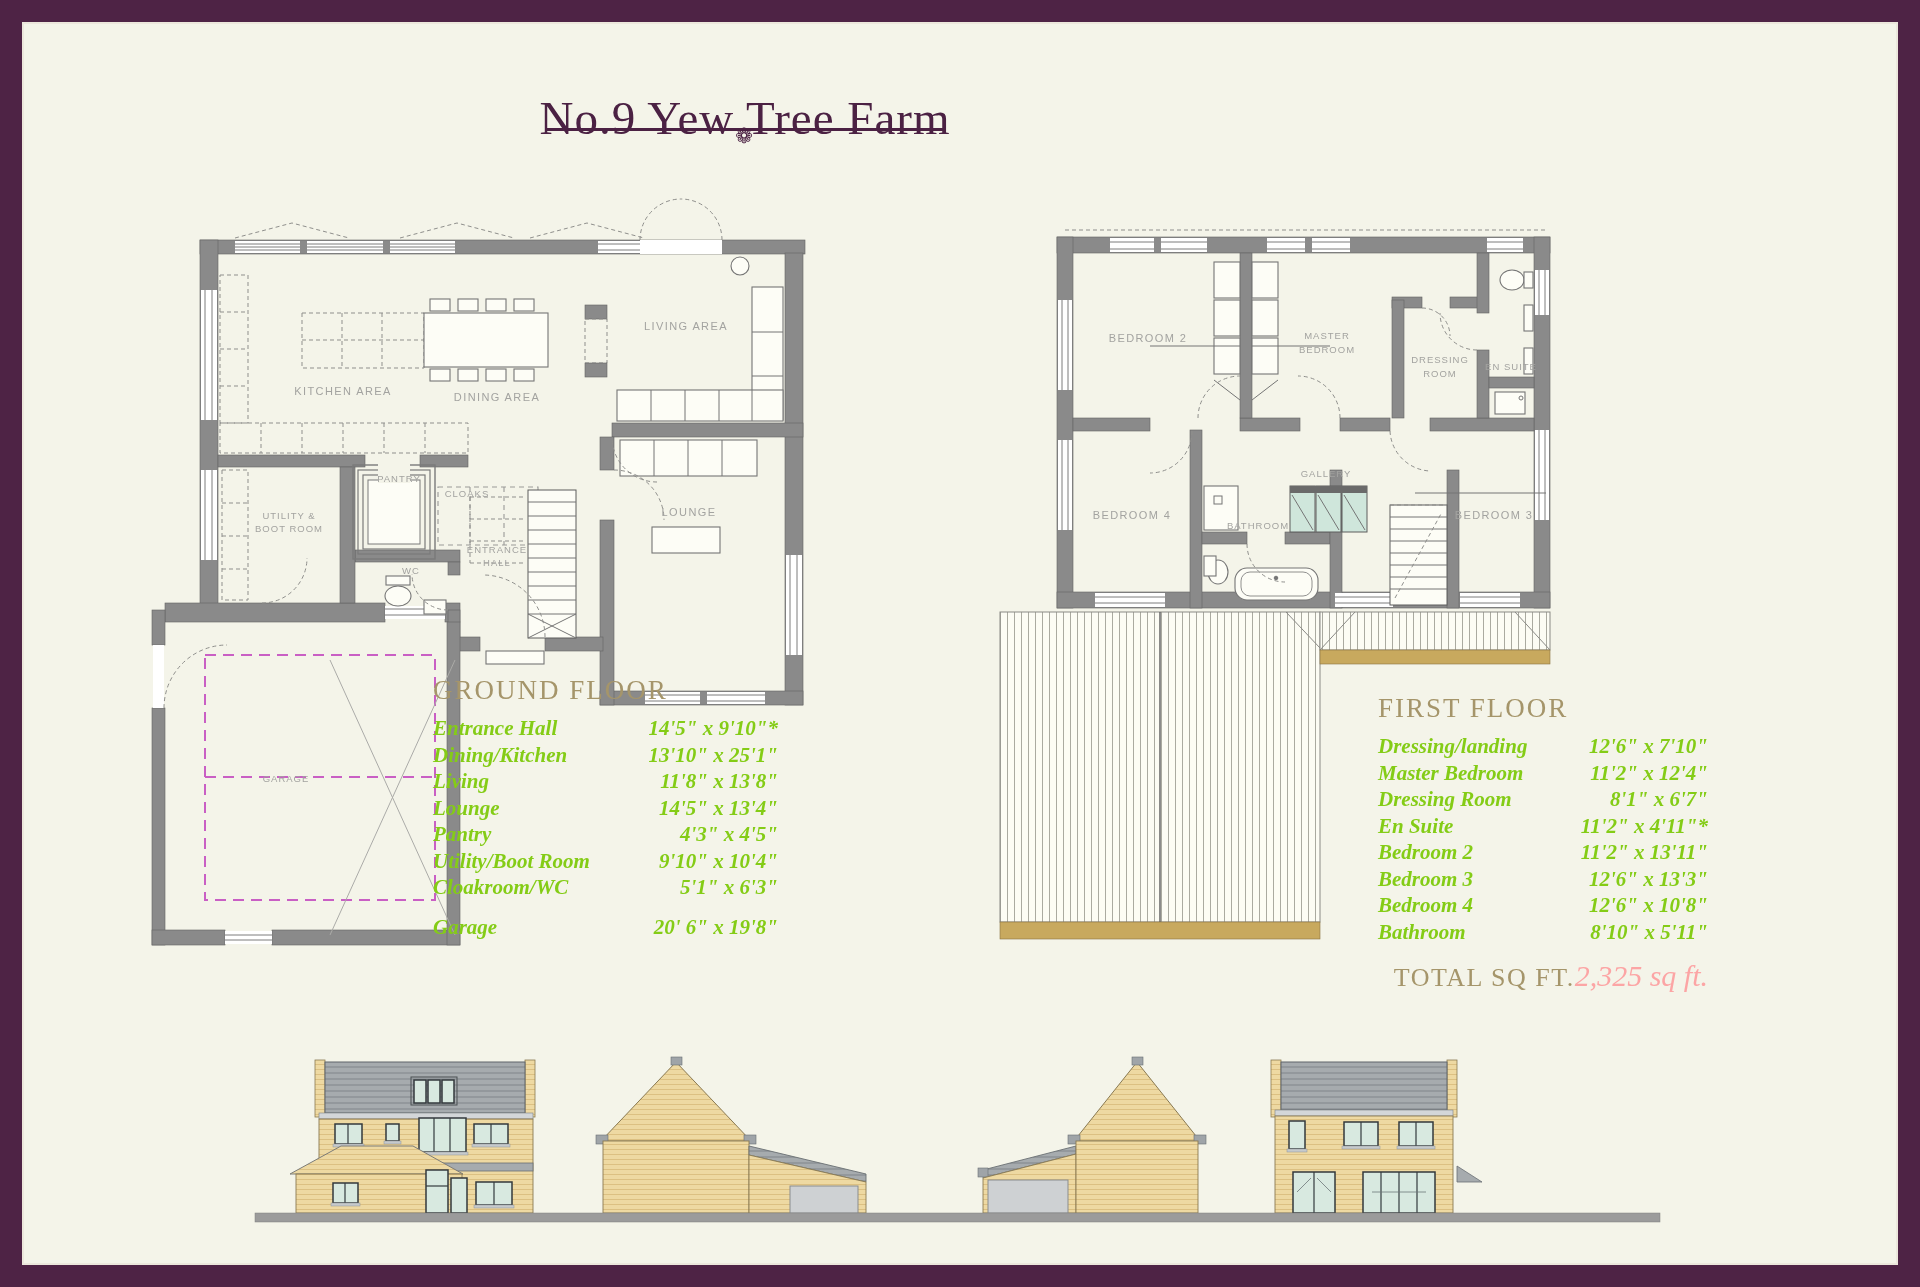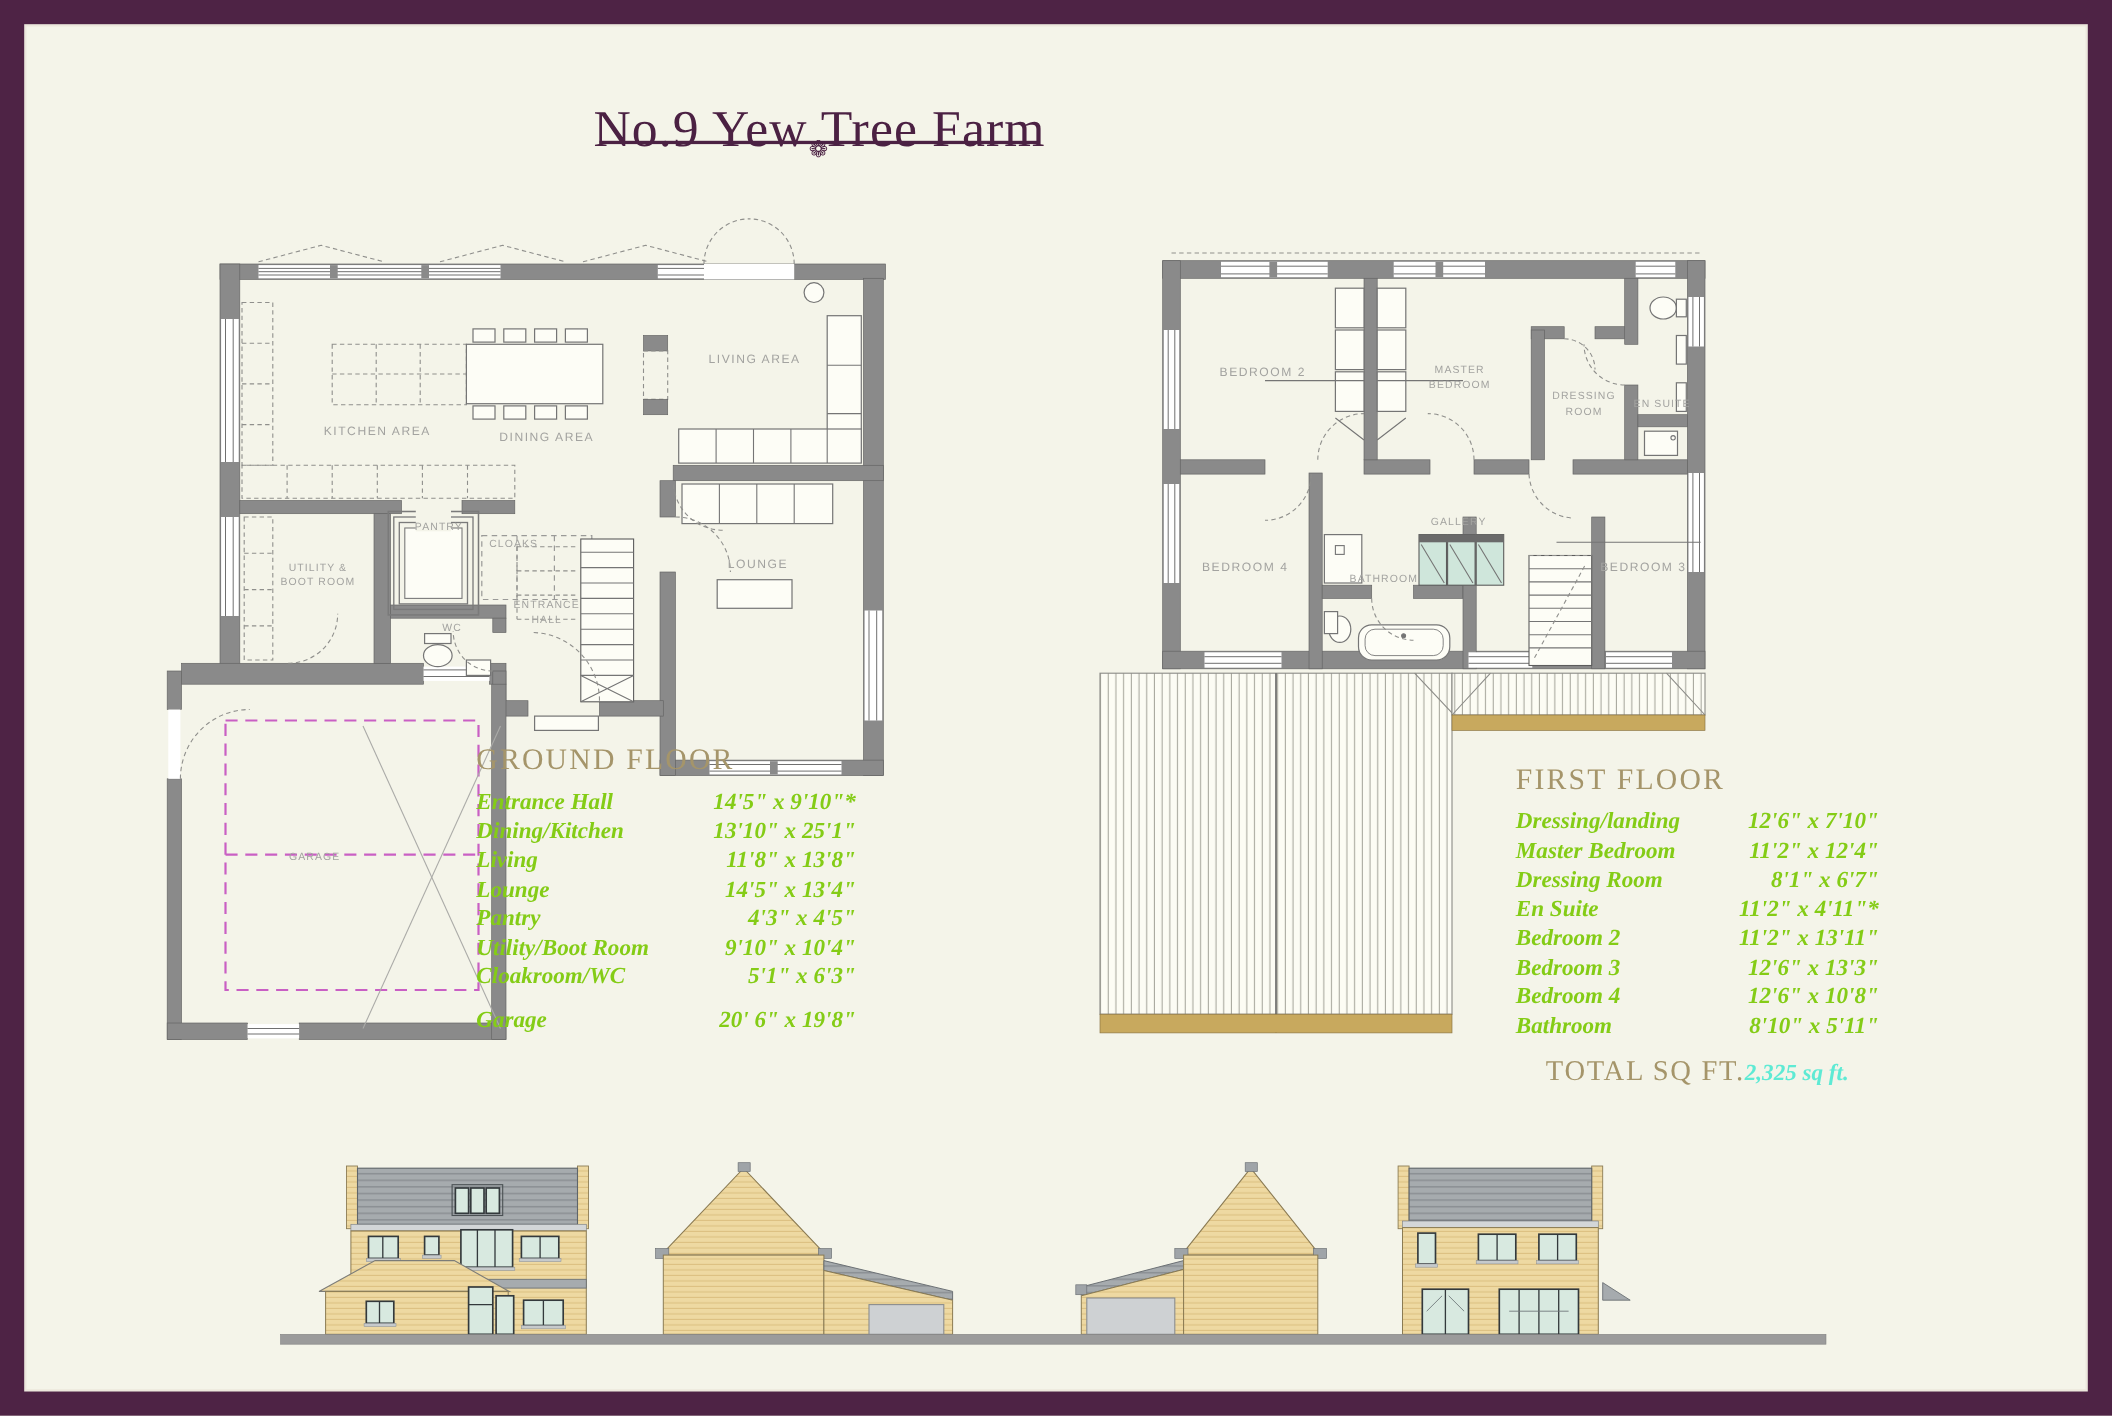--- a/index.html
+++ b/index.html
@@ -10,23 +10,23 @@
   .rule{position:absolute;left:545px;top:128px;width:398px;height:2.5px;background:#4b2143;}
   .ornament{position:absolute;left:712px;top:124px;width:64px;text-align:center;font-size:21px;color:#4b2143;}
   .list-block{position:absolute;width:345px;}
   .gf-block{left:433px;top:675px;}
   .ff-block{left:1378px;top:693px;width:330px;}
   .list-heading{font-size:27px;color:#a5956a;letter-spacing:2px;font-weight:400;margin:0 0 9px 0;}
   .row{display:flex;justify-content:space-between;font-style:italic;font-weight:700;font-size:21px;color:#84cc16;line-height:26.5px;}
   .row .sz{text-align:right;}
   .garage-row{margin-top:13px;}
   .notes{margin-top:30px;font-size:14.5px;color:#5a4757;line-height:19px;}
-  .total-row{display:flex;justify-content:center;align-items:baseline;margin-top:14px;}
+  .total-row{display:flex;justify-content:flex-end;align-items:baseline;margin-top:14px;}
   .total-label{font-size:26px;color:#a5956a;letter-spacing:1.5px;}
-  .total-value{font-style:italic;font-weight:700;font-size:21px;color:#5eead4;}
+  .total-value{font-style:italic;font-weight:400;font-size:30px;color:#fca5a5;}
   svg{position:absolute;overflow:visible;}
   .pl{font-family:"Liberation Sans",sans-serif;font-size:11px;letter-spacing:1.4px;fill:#a3a3a0;text-anchor:middle;}
   .pls{font-size:9.5px;letter-spacing:1px;}
   .wall{fill:#8a8a8a;stroke:#636363;stroke-width:0.6;}
   .win{fill:#ffffff;stroke:none;}
   .wline{stroke:#5c5c5c;stroke-width:0.8;}
   .tick{fill:#8a8a8a;}
   .furn{fill:#fdfdf6;stroke:#757575;stroke-width:1.1;}
   .fl{stroke:#757575;stroke-width:1;}
   .dash{fill:none;stroke:#9a9a98;stroke-width:1.1;stroke-dasharray:5 4;}

